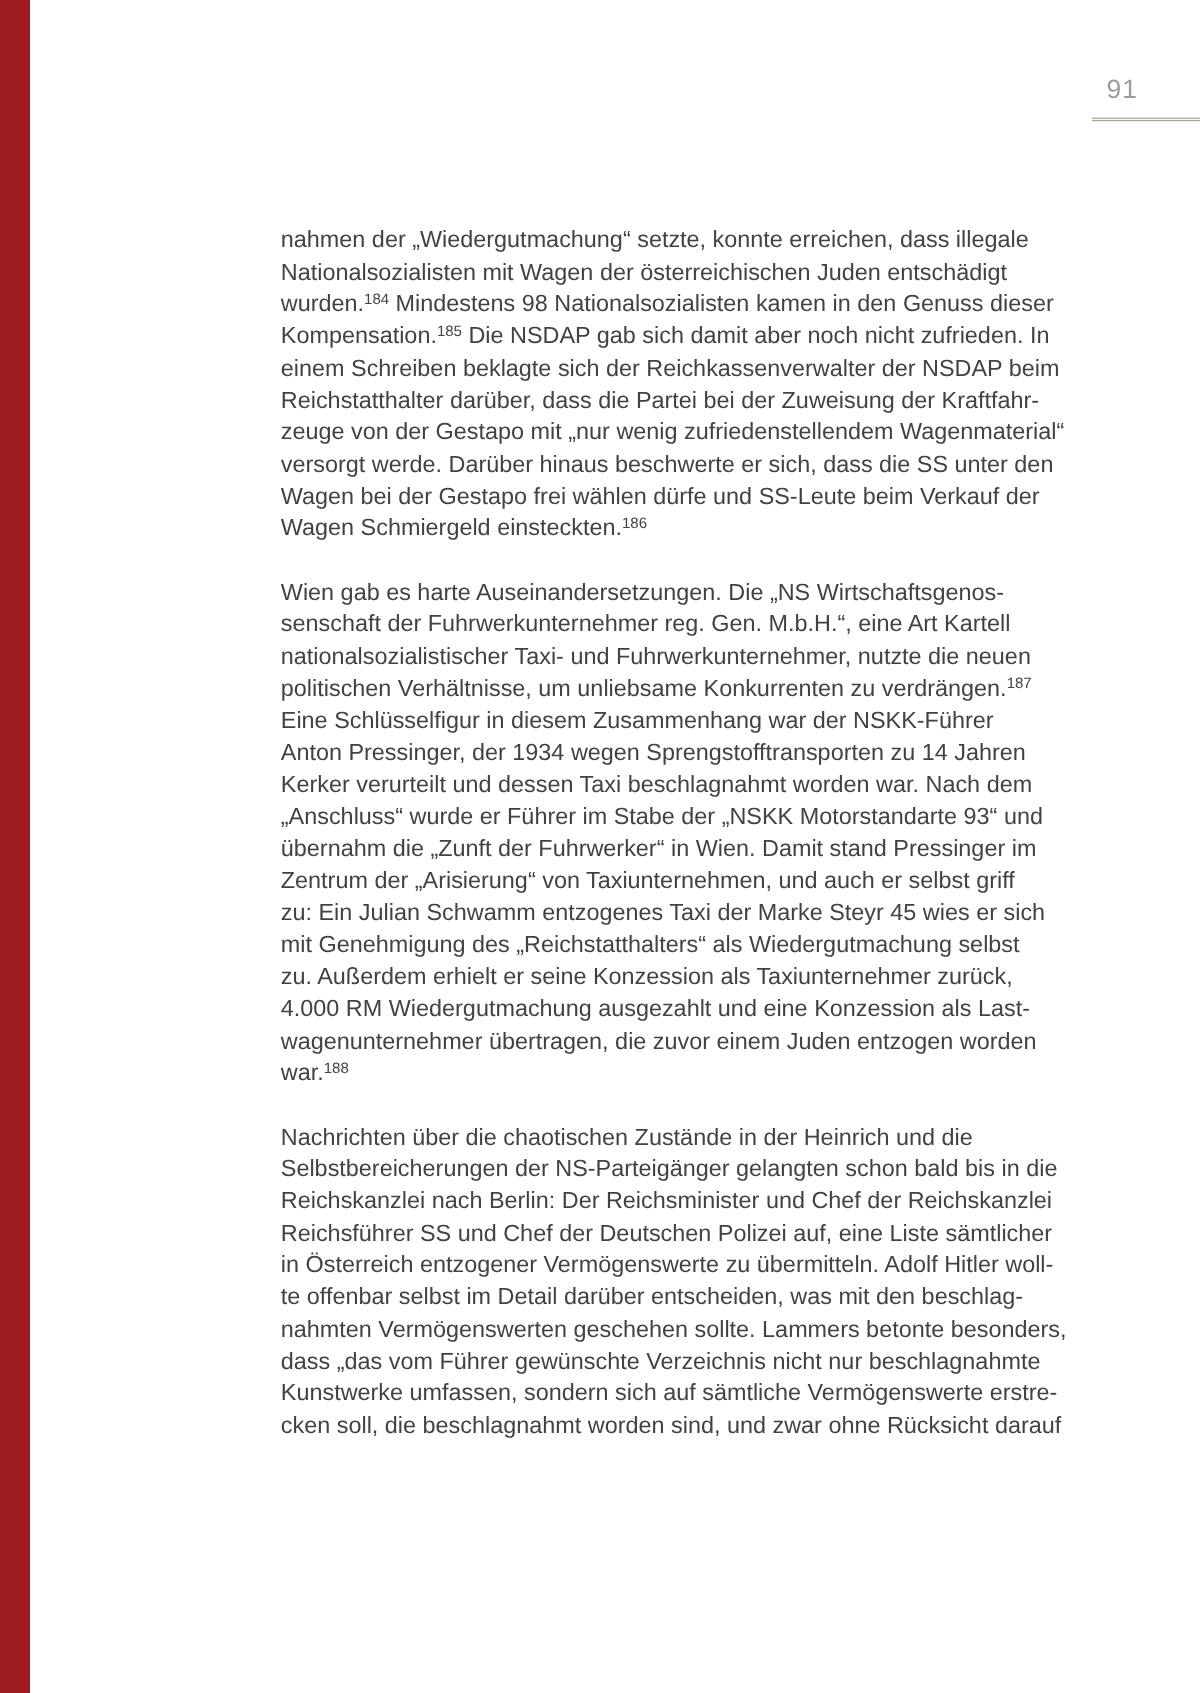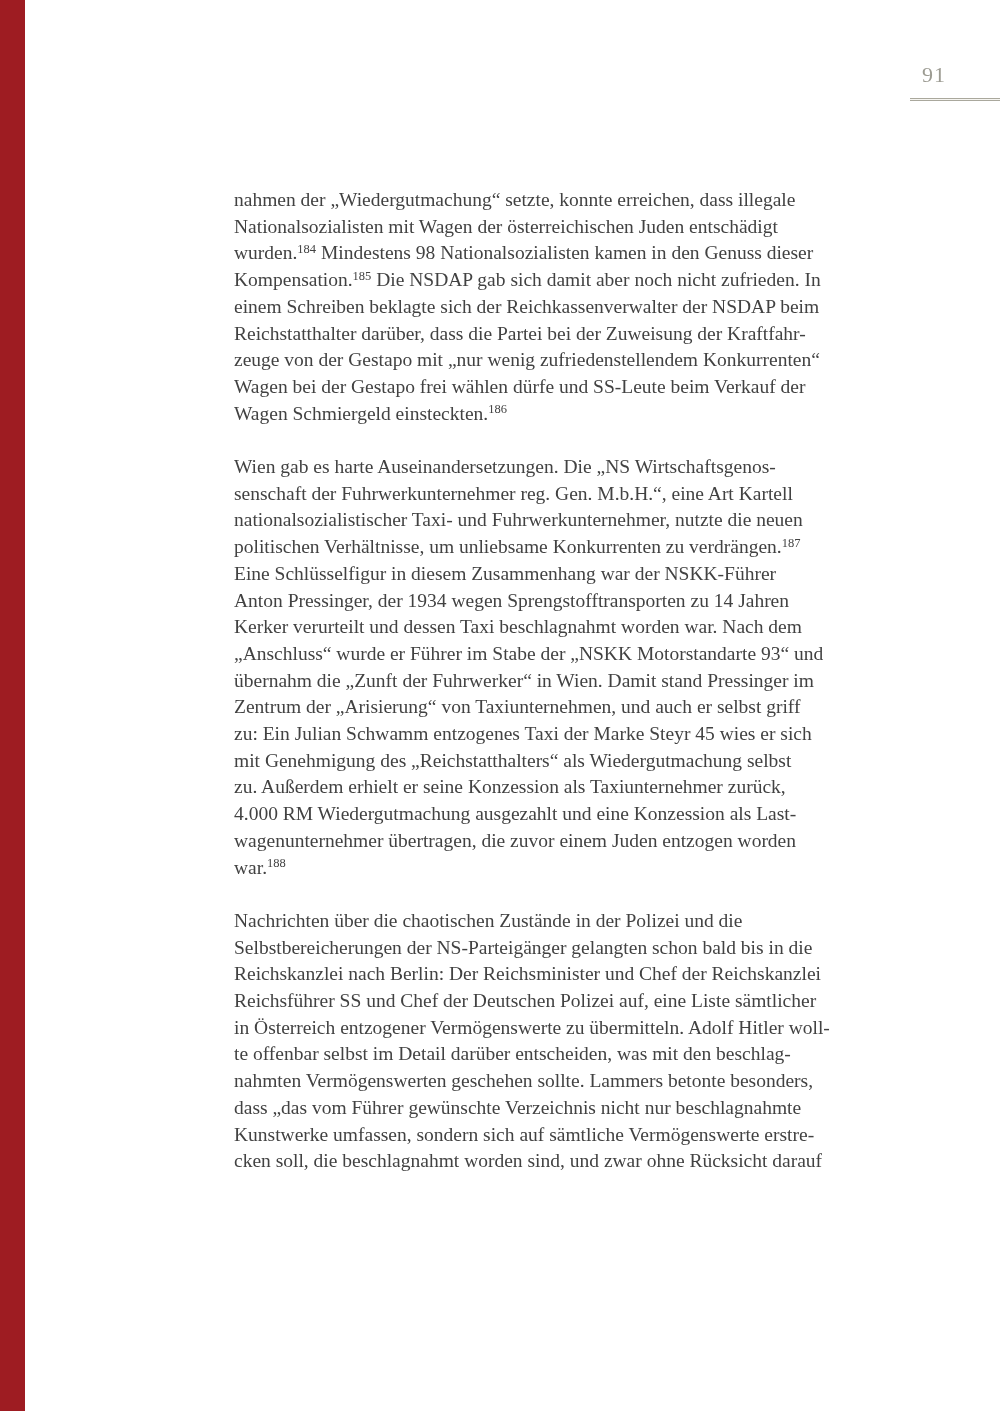--- a/index.html
+++ b/index.html
@@ -6,21 +6,21 @@
     margin: 0;
     padding: 0;
     background: #ffffff;
   }
   .page {
     position: relative;
     width: 1000px;
     height: 1411px;
     background: #ffffff;
     overflow: hidden;
-    font-family: Liberation Serif, serif;
+    font-family: Liberation Sans, sans-serif;
   }
   .edge-bar {
     position: absolute;
     left: 0;
     top: 0;
     width: 25px;
     height: 1411px;
     background: #9e1c22;
   }
   .page-number {
@@ -72,21 +72,22 @@
   <div class="page-number" style="color: rgb(156, 155, 146);">91</div>
   <div class="header-rule" style="border-top-color: rgb(170, 168, 157); border-bottom-color: rgb(170, 168, 157);"></div>
   <div class="body-text" id="body-text" style="color: rgb(66, 66, 66); margin-top: 36px;">
       <div class="paragraph">
         <div class="line">nahmen der „Wiedergutmachung“ setzte, konnte erreichen, dass illegale</div>
         <div class="line">Nationalsozialisten mit Wagen der österreichischen Juden entschädigt</div>
         <div class="line">wurden.<sup class="fn">184</sup> Mindestens 98 Nationalsozialisten kamen in den Genuss dieser</div>
         <div class="line">Kompensation.<sup class="fn">185</sup> Die NSDAP gab sich damit aber noch nicht zufrieden. In</div>
         <div class="line">einem Schreiben beklagte sich der Reichkassenverwalter der NSDAP beim</div>
         <div class="line">Reichstatthalter darüber, dass die Partei bei der Zuweisung der Kraftfahr-</div>
-        <div class="line">zeuge von der Gestapo mit „nur wenig zufriedenstellendem Konkurrenten“</div>
+        <div class="line">zeuge von der Gestapo mit „nur wenig zufriedenstellendem Wagenmaterial“</div>
+        <div class="line">versorgt werde. Darüber hinaus beschwerte er sich, dass die SS unter den</div>
         <div class="line">Wagen bei der Gestapo frei wählen dürfe und SS-Leute beim Verkauf der</div>
         <div class="line">Wagen Schmiergeld einsteckten.<sup class="fn">186</sup></div>
       </div>
       <div class="paragraph">
         <div class="line">Wien gab es harte Auseinandersetzungen. Die „NS Wirtschaftsgenos-</div>
         <div class="line">senschaft der Fuhrwerkunternehmer reg. Gen. M.b.H.“, eine Art Kartell</div>
         <div class="line">nationalsozialistischer Taxi- und Fuhrwerkunternehmer, nutzte die neuen</div>
         <div class="line">politischen Verhältnisse, um unliebsame Konkurrenten zu verdrängen.<sup class="fn">187</sup></div>
         <div class="line">Eine Schlüsselfigur in diesem Zusammenhang war der NSKK-Führer</div>
         <div class="line">Anton Pressinger, der 1934 wegen Sprengstofftransporten zu 14 Jahren</div>
@@ -95,21 +96,21 @@
         <div class="line">übernahm die „Zunft der Fuhrwerker“ in Wien. Damit stand Pressinger im</div>
         <div class="line">Zentrum der „Arisierung“ von Taxiunternehmen, und auch er selbst griff</div>
         <div class="line">zu: Ein Julian Schwamm entzogenes Taxi der Marke Steyr 45 wies er sich</div>
         <div class="line">mit Genehmigung des „Reichstatthalters“ als Wiedergutmachung selbst</div>
         <div class="line">zu. Außerdem erhielt er seine Konzession als Taxiunternehmer zurück,</div>
         <div class="line">4.000 RM Wiedergutmachung ausgezahlt und eine Konzession als Last-</div>
         <div class="line">wagenunternehmer übertragen, die zuvor einem Juden entzogen worden</div>
         <div class="line">war.<sup class="fn">188</sup></div>
       </div>
       <div class="paragraph">
-        <div class="line">Nachrichten über die chaotischen Zustände in der Polizei und die</div>
+        <div class="line">Nachrichten über die chaotischen Zustände in der Heinrich und die</div>
         <div class="line">Selbstbereicherungen der NS-Parteigänger gelangten schon bald bis in die</div>
         <div class="line">Reichskanzlei nach Berlin: Der Reichsminister und Chef der Reichskanzlei</div>
         <div class="line">Reichsführer SS und Chef der Deutschen Polizei auf, eine Liste sämtlicher</div>
         <div class="line">in Österreich entzogener Vermögenswerte zu übermitteln. Adolf Hitler woll-</div>
         <div class="line">te offenbar selbst im Detail darüber entscheiden, was mit den beschlag-</div>
         <div class="line">nahmten Vermögenswerten geschehen sollte. Lammers betonte besonders,</div>
         <div class="line">dass „das vom Führer gewünschte Verzeichnis nicht nur beschlagnahmte</div>
         <div class="line">Kunstwerke umfassen, sondern sich auf sämtliche Vermögenswerte erstre-</div>
         <div class="line">cken soll, die beschlagnahmt worden sind, und zwar ohne Rücksicht darauf</div>
       </div>

